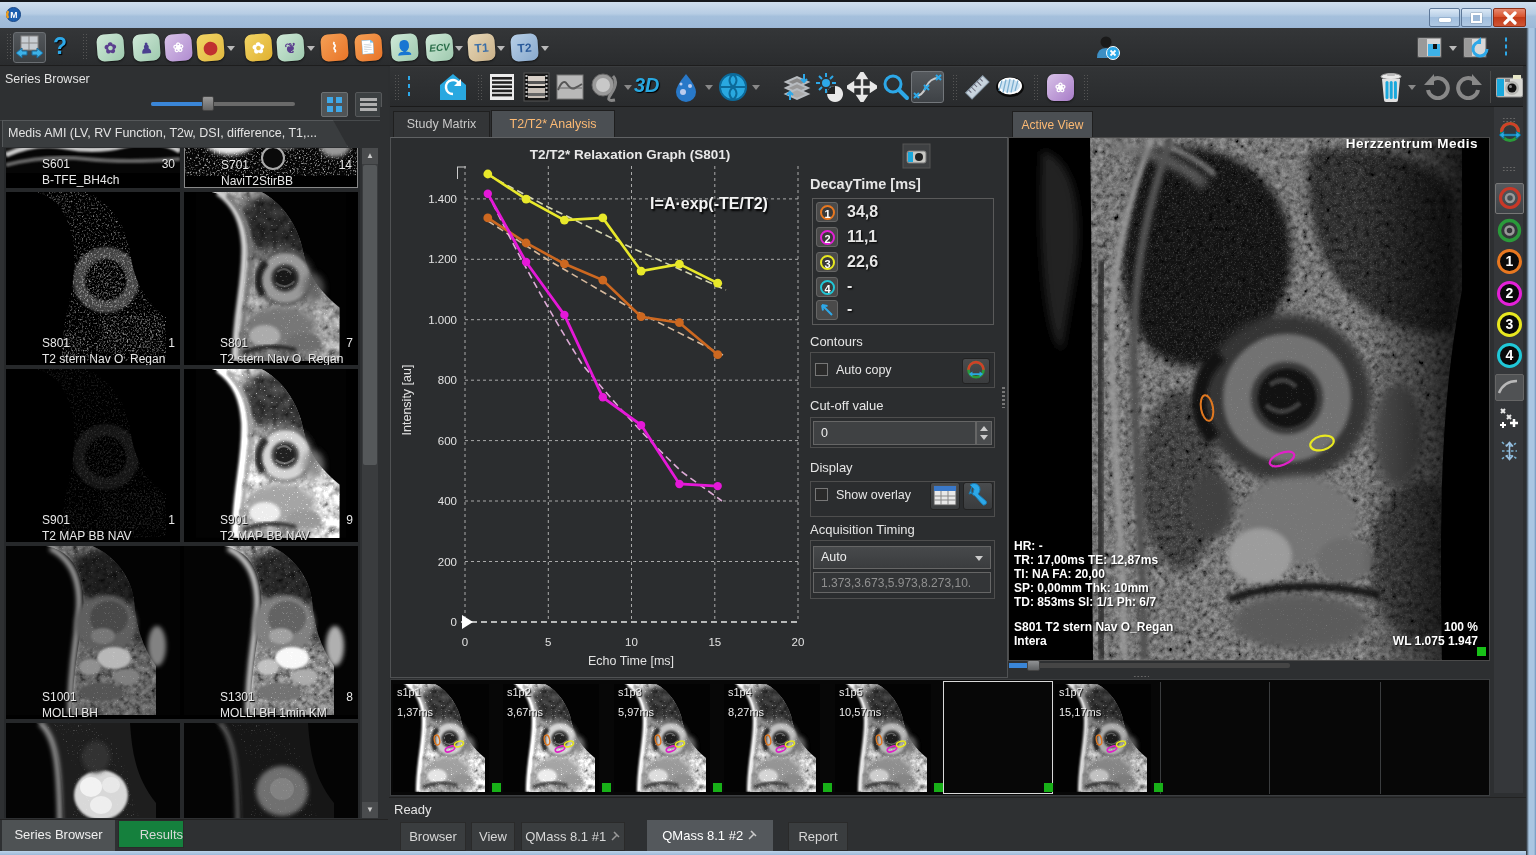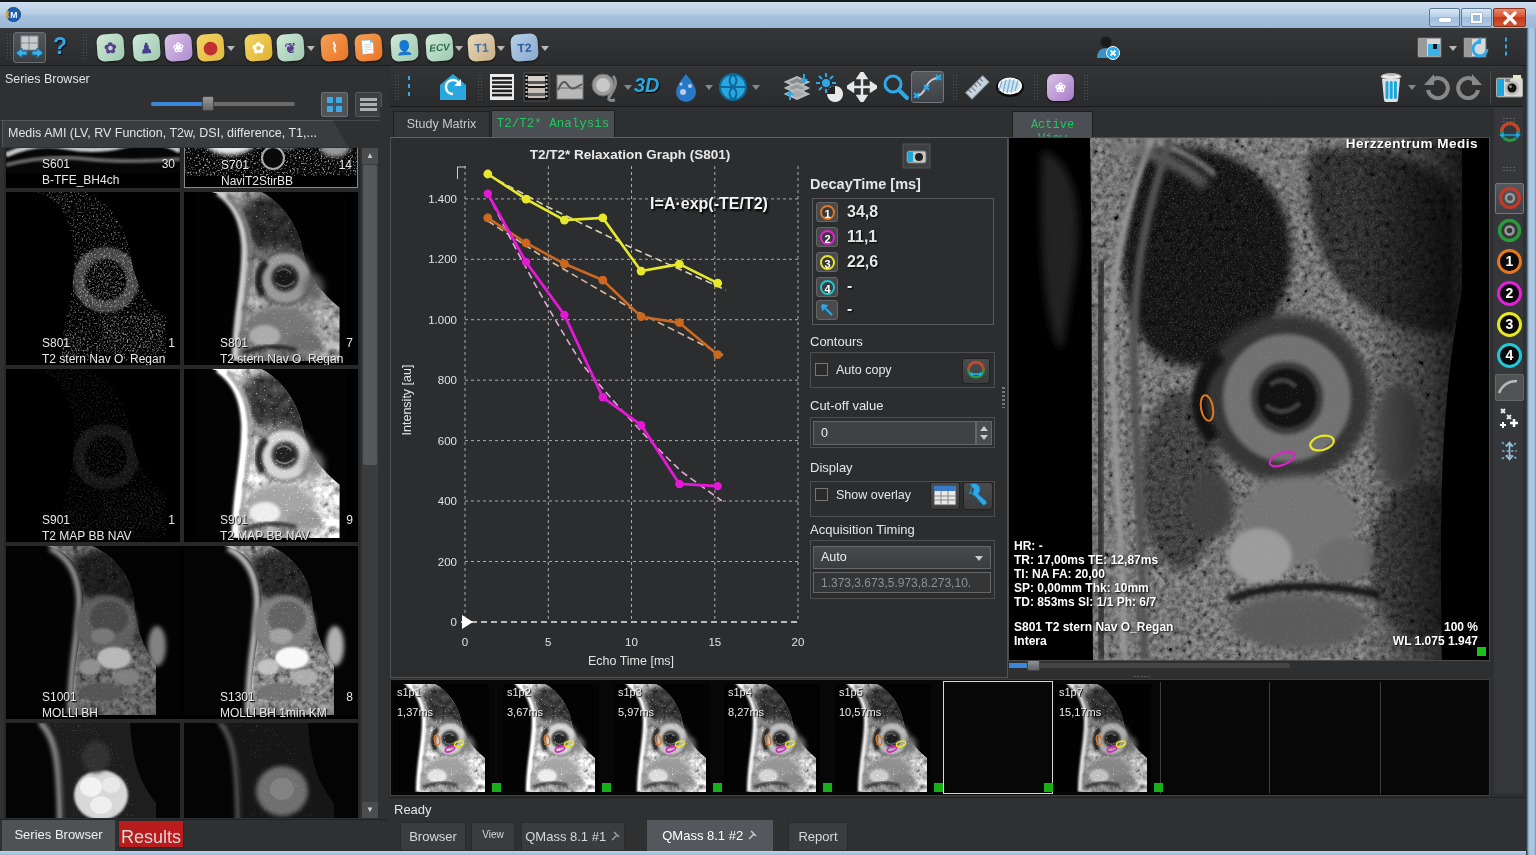--- a/index.html
+++ b/index.html
@@ -24,21 +24,21 @@
 .lbl{color:#e3e3e3;font-size:12.5px;}
 #thumbs{left:2px;top:82px;width:378px;height:672px;background:#222426;overflow:hidden;}
 .cell{background:#000;overflow:hidden;}
 .clab{position:absolute;left:4px;color:#e8e8e8;font-size:12px;text-shadow:1px 1px 1px #000;margin-left:32px;}
 .ccount{position:absolute;right:5px;color:#e8e8e8;font-size:12px;text-shadow:1px 1px 1px #000;}
 
 .sbar{background:#3a3c3e;}
 .sarr{position:absolute;left:0;width:16px;height:16px;background:#4a4c4e;color:#ccc;font-size:8px;text-align:center;line-height:16px;}
 
 .tab{position:absolute;font-size:12.5px;color:#c9c9c9;background:#333537;border:1px solid #1f1f1f;border-bottom:none;text-align:center;}
-.tab.on{background:#4b4f53;color:#22c55e;font-family:Liberation Mono, monospace;}
+.tab.on{background:#4b4f53;color:#fdba74;}
 
 #cp{left:390px;top:137px;width:618px;height:541px;background:#2b2d2f;border:1px solid #505254;border-top:1px solid #606264;}
 
 .sh{position:absolute;color:#e6e6e6;font-size:13px;}
 .inbox{position:absolute;background:#3f4143;border:1px solid #666;color:#eee;font-size:12.5px;}
 .cbox{position:absolute;width:13px;height:13px;background:#2a2a2a;border:1px solid #777;}
 .ibtn{position:absolute;background:linear-gradient(#4a4c4e,#3a3c3e);border:1px solid #222;border-radius:3px;}
 
 #rp{left:1008px;top:137px;width:482px;height:524px;background:#000;border:1px solid #4a4a4a;}
 .ov{position:absolute;color:#fff;font-size:12px;font-weight:bold;text-shadow:1px 1px 2px #000;white-space:pre;}
@@ -554,21 +554,21 @@
 
 <div class="abs sbar" style="left:362px;top:148px;width:16px;height:670px">
   <div class="sarr" style="top:0">▲</div>
   <div class="abs" style="left:1px;top:17px;width:14px;height:300px;background:#55585a;border-radius:2px"></div>
   <div class="sarr" style="top:654px">▼</div>
 </div>
 <div class="abs" style="left:380px;top:107px;width:9px;height:748px;background:#2e3032"></div>
 
 <div class="abs" style="left:0;top:819px;width:388px;height:32px;background:#2e3032;border-top:1px solid #222"></div>
 <div class="abs" style="left:2px;top:820px;width:113px;height:31px;background:#4e5254;color:#f0f0f0;font-size:13px;text-align:center;padding-top:7px">Series Browser</div>
-<div class="abs" style="left:118px;top:820px;width:66px;height:28px;background:#b91c1c;border:1px solid #2a2a2a;color:#d8d8d8;font-size:18px;text-align:center;padding-top:6px">Results</div>
+<div class="abs" style="left:118px;top:820px;width:66px;height:28px;background:#15803d;border:1px solid #2a2a2a;color:#d8d8d8;font-size:13px;text-align:right;padding-top:6px">Results</div>
 
 <div class="abs" style="left:390px;top:110px;width:618px;height:27px;background:#2d2f31"></div>
 <div class="tab" style="left:393px;top:111px;width:97px;height:26px;padding-top:5px">Study Matrix</div>
 <div class="tab on" style="left:491px;top:110px;width:124px;height:27px;padding-top:6px">T2/T2* Analysis</div>
 
 <div id="cp" class="abs"></div>
 <svg class="abs" style="left:391px;top:138px" width="616" height="539" viewBox="391 138 616 539" font-family="Liberation Sans,sans-serif">
   <text x="630" y="159" font-size="13.5" font-weight="bold" fill="#e8e8e8" text-anchor="middle">T2/T2* Relaxation Graph (S801)</text>
   <rect x="903" y="144" width="27" height="24" fill="#3e4042" stroke="#555"></rect>
   <rect x="907" y="151" width="19" height="12" rx="2" fill="#c8c8c4" stroke="#777"></rect>
@@ -855,21 +855,21 @@
         <use href="#sag" width="96" height="108"></use>
       </svg><svg class="abs" style="left:0;top:0" width="96" height="108">
         <use href="#ctr" width="96" height="108"></use>
       </svg><div class="flab" style="top:2px">s1p7</div><div class="flab" style="top:22px">15,17ms</div></div>
 <div class="abs gsq" style="left:1154px;top:783px"></div>
 
 <div class="abs" style="left:389px;top:797px;width:1147px;height:23px;background:#2e3032;border-top:1px solid #222"></div>
 <div class="abs lbl" style="left:394px;top:802px;font-size:13px">Ready</div>
 <div id="btabs" class="abs"></div>
 <div class="abs" style="left:400px;top:822px;width:66px;height:29px;background:#3a3d3f;border:1px solid #2a2a2a;color:#d8d8d8;font-size:13px;text-align:center;padding-top:6px">Browser</div>
-<div class="abs" style="left:471px;top:822px;width:44px;height:29px;background:#3a3d3f;border:1px solid #2a2a2a;color:#d8d8d8;font-size:10px;text-align:center;padding-top:6px">View</div>
+<div class="abs" style="left:471px;top:822px;width:44px;height:29px;background:#3a3d3f;border:1px solid #2a2a2a;color:#d8d8d8;font-size:13px;text-align:center;padding-top:6px">View</div>
 <div class="abs" style="left:521px;top:822px;width:104px;height:29px;background:#3a3d3f;border:1px solid #2a2a2a;color:#d8d8d8;font-size:13px;text-align:center;padding-top:6px">QMass 8.1 #1 <svg width="11" height="11" viewBox="0 0 11 11" style="vertical-align:-1px">
         <path d="M2 9 L7 4 M5 2 l4 4 m-5 -5 l5 5" stroke="#999" stroke-width="1.5"></path>
       </svg></div>
 <div class="abs" style="left:647px;top:820px;width:126px;height:31px;background:#54585c;color:#fff;font-size:13px;text-align:center;padding-top:8px">QMass 8.1 #2 <svg width="11" height="11" viewBox="0 0 11 11" style="vertical-align:-1px">
         <path d="M2 9 L7 4 M5 2 l4 4 m-5 -5 l5 5" stroke="#ccc" stroke-width="1.5"></path>
       </svg></div>
 <div class="abs" style="left:788px;top:822px;width:60px;height:29px;background:#3a3d3f;border:1px solid #2a2a2a;color:#d8d8d8;font-size:13px;text-align:center;padding-top:6px">Report</div>
 <div id="blue" class="abs"></div>
 <div id="redge" class="abs"></div>
 </div>

